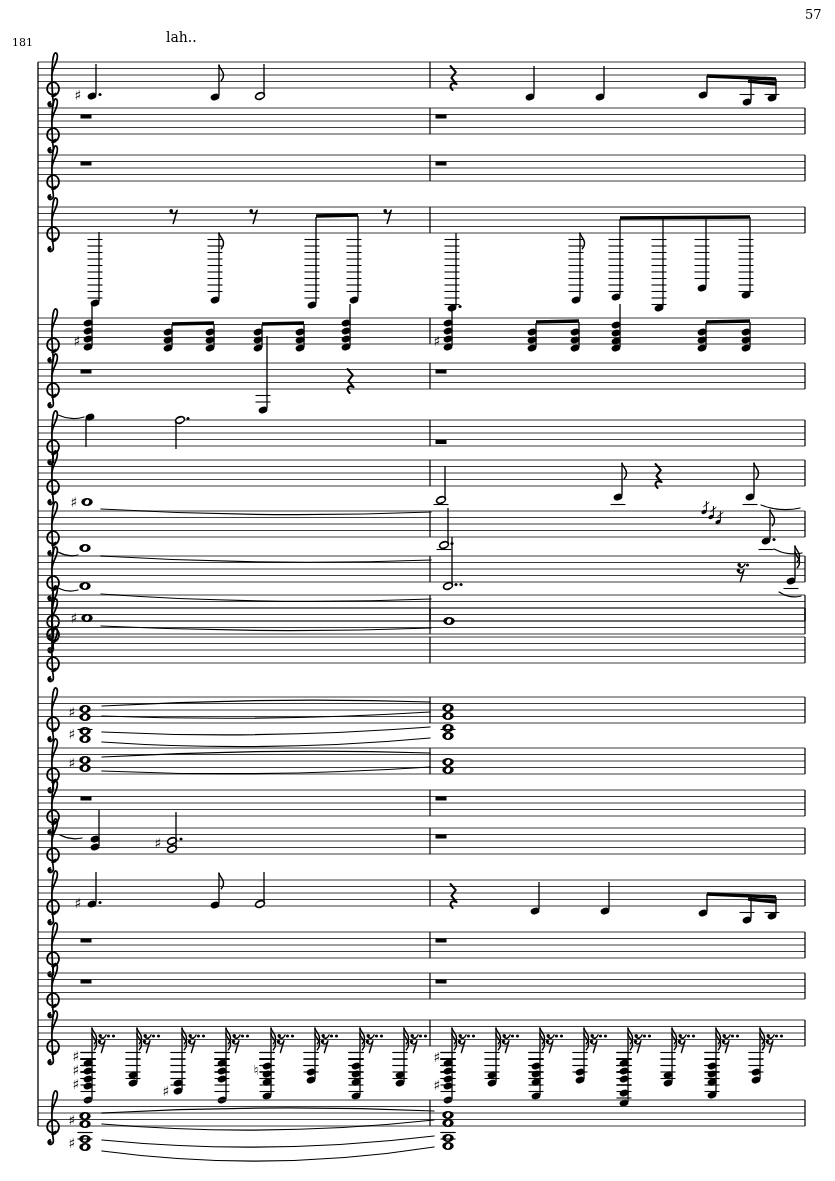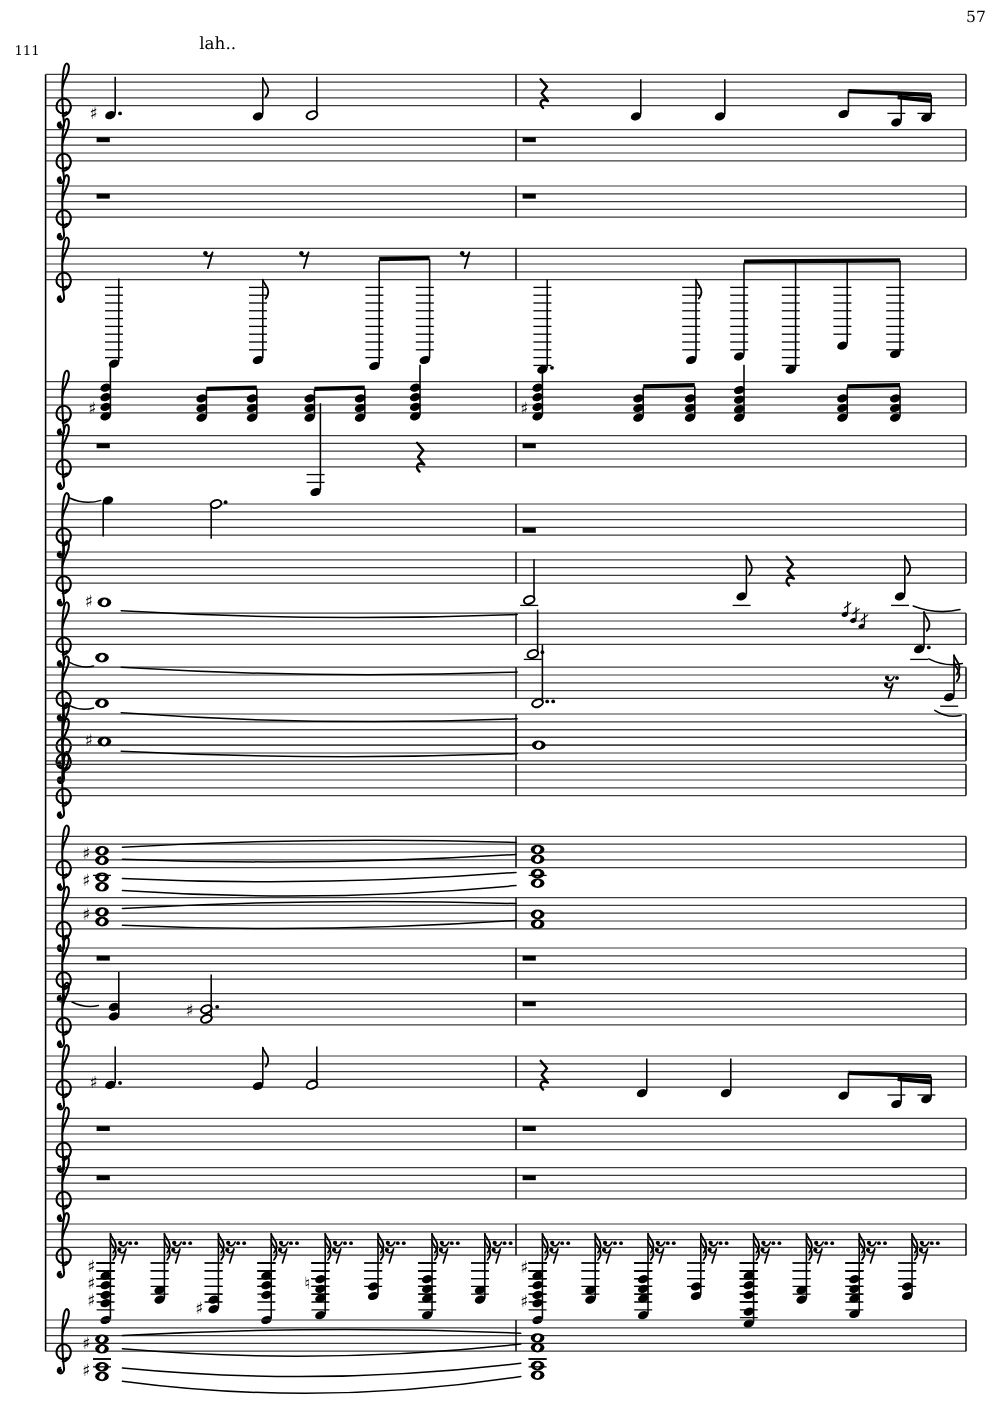--- a/index.html
+++ b/index.html
@@ -1149,16 +1149,16 @@
         <line x1="440.5" y1="1132.5" x2="455.5" y2="1132.5" stroke="#000000" stroke-width="1.1"></line>
         <ellipse cx="448" cy="1138" rx="5.7" ry="4" fill="#000000"></ellipse>
         <ellipse cx="448" cy="1138" rx="2.6" ry="2.1" fill="#fff" transform="rotate(-60 448 1138)"></ellipse>
         <line x1="440.5" y1="1132.5" x2="455.5" y2="1132.5" stroke="#000000" stroke-width="1.1"></line>
         <line x1="440.5" y1="1139" x2="455.5" y2="1139" stroke="#000000" stroke-width="1.1"></line>
         <ellipse cx="448" cy="1146" rx="5.7" ry="4" fill="#000000"></ellipse>
         <ellipse cx="448" cy="1146" rx="2.6" ry="2.1" fill="#fff" transform="rotate(-60 448 1146)"></ellipse>
       </g>
       <line x1="38" y1="62" x2="38" y2="1126" stroke="#000000" stroke-width="1.3"></line>
     </svg>
-  <div class="txt" id="measure-number">111</div>
+  <div class="txt" id="measure-number">181</div>
   <div class="txt" id="lyric">lah..</div>
   <div class="txt" id="page-number">57</div>
 </div>
 
 </body></html>

